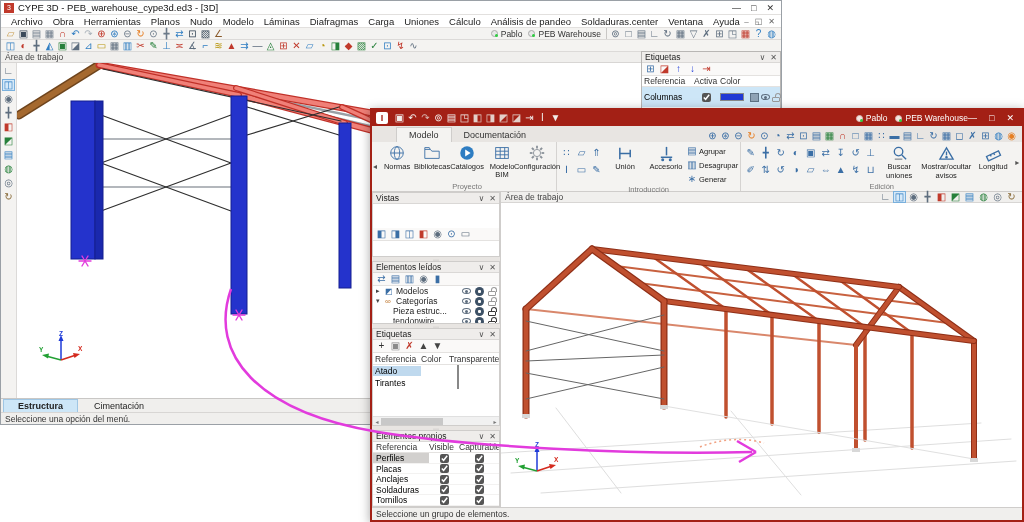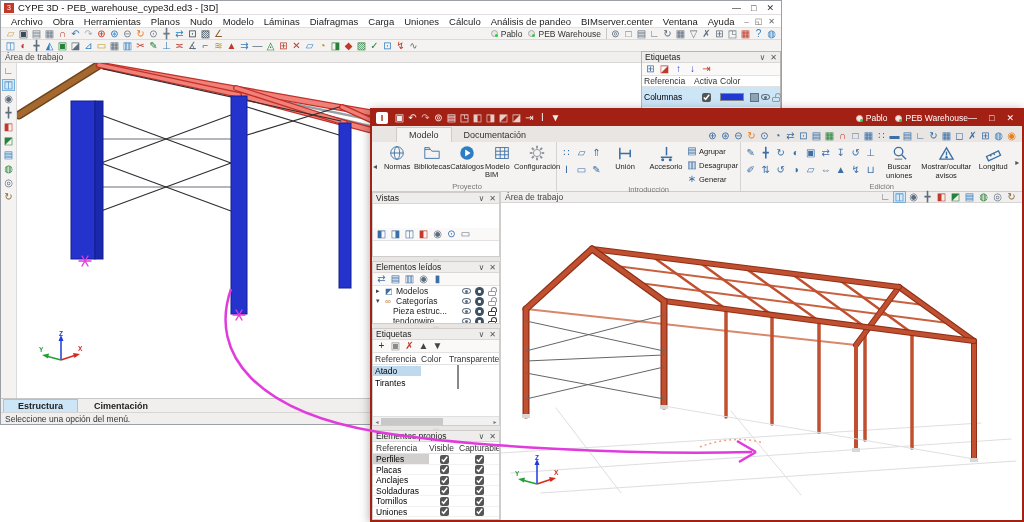--- a/index.html
+++ b/index.html
@@ -30,21 +30,21 @@
   .mdictl { margin-left:auto; display:flex; gap:6px; font-size:8px; color:#666; }
   .cype-tb { height:12px; background:#F4F3F1; display:flex; align-items:center; padding:0 3px; border-bottom:1px solid #DCDAD8; }
   .acct { display:flex; align-items:center; gap:3px; font-size:8.5px; color:#333; white-space:nowrap; margin:0 3px; }
   .gdot { width:7px; height:7px; border-radius:50%; background:#E8E8E8; border:1px solid #AAA; position:relative; }
   .gdot::after { content:""; position:absolute; width:3px; height:3px; background:#2ECC40; border-radius:50%; right:-1px; bottom:-1px; }
   .cype-caption { height:11px; background:#F0EFED; border-bottom:1px solid #D8D6D4; font-size:8.5px; color:#444; display:flex; align-items:center; padding-left:4px; }
   .cype-body { flex:1; display:flex; position:relative; background:#fff; }
   .cype-vbar { width:16px; background:#F4F3F1; border-right:1px solid #DCDAD8; display:flex; flex-direction:column; align-items:center; padding-top:2px; gap:2px; }
   .cype-canvas { flex:1; position:relative; background:#fff; overflow:hidden; }
   .cype-tabs { height:14px; background:#F0EFED; border-top:1px solid #C9C7C5; display:flex; align-items:flex-end; padding-left:2px; gap:2px; }
-  .ctab { font-size:9px; padding:1px 14px; color:#222;font-weight:bold; }
+  .ctab { font-size:9px; padding:1px 14px; color:#222; }
   .ctab.active { background:#CDE6F7; border:1px solid #9FC6E4; border-bottom:none; font-weight:bold; }
   .cype-status { height:12px; background:#F0EFED; border-top:1px solid #D8D6D4; font-size:8.5px; color:#333; padding-left:4px; display:flex; align-items:center; }
 
   
   .cype-etq { position:absolute; right:0; top:50px; width:140px; height:100px; background:#fff; border:1px solid #B8B6B4; z-index:3; font-size:8.5px; }
   .phead { height:11px; background:#EFEDEB; display:flex; align-items:center; padding:0 3px; font-size:8.5px; color:#222; border-bottom:1px solid #DAD8D6; }
   .phead .pctl { margin-left:auto; display:flex; gap:5px; color:#555; font-size:8px; }
   .ptool { height:13px; display:flex; align-items:center; gap:1px; padding:0 2px; border-bottom:1px solid #E4E2E0; background:#FAF9F8; }
   .etq-grid { display:grid; grid-template-columns:50px 26px 30px 11px 11px 11px; align-items:center; }
   .etq-grid.hdr { color:#333; border-bottom:1px solid #E4E2E0; height:11px; }
@@ -62,21 +62,21 @@
   .sb-acct { display:flex; align-items:center; gap:3px; font-size:8.5px; color:#fff; white-space:nowrap; margin-left:8px; }
   .sb-acct .gdot { background:#F4E7E4; border-color:#D9B8B2; }
   .sb-tabs { height:16px; background:#E8E5E2; display:flex; align-items:flex-end; padding-left:24px; }
   .sbtab { font-size:9px; padding:2px 12px 2px; color:#333; }
   .sbtab.active { background:#F4F3F1; border:1px solid #CFCDCB; border-bottom:none; }
   .sb-tabicons { margin-left:auto; display:flex; align-items:center; padding-right:4px; }
   .sb-ribbon { height:50px; background:#F4F3F1; border-bottom:1px solid #CFCDCB; display:flex; }
   .rgroup { display:flex; flex-direction:column; border-right:1px solid #D5D3D1; padding:1px 2px 0; }
   .rgroup .rbody { flex:1; display:flex; align-items:flex-start; gap:1px; }
   .rgroup .rlabel { height:9px; text-align:center; font-size:7.5px; color:#777; }
-  .bigbtn { width:34px; display:flex; flex-direction:column; align-items:center; font-size:7.5px; color:#222; line-height:1.05; padding-top:1px; }
+  .bigbtn { width:34px; display:flex; flex-direction:column; align-items:center; font-size:7.5px; color:#222; text-align:center; line-height:1.05; padding-top:1px; }
   .bigbtn svg { width:18px; height:18px; margin-bottom:1px; }
   .medbtn { width:40px; display:flex; flex-direction:column; align-items:center; font-size:7.5px; color:#222; text-align:center; padding-top:2px; }
   .medbtn svg { width:17px; height:17px; }
   .minigrid { display:grid; grid-template-columns:repeat(3,15px); grid-auto-rows:17px; padding-top:2px; }
   .minigrid .tbi { width:15px; height:15px; font-size:10px; color:#3A6EA5; }
   .stack { display:flex; flex-direction:column; justify-content:flex-start; padding-top:2px; gap:2px; }
   .stackitem { display:flex; align-items:center; gap:2px; font-size:7.5px; color:#222; white-space:nowrap; }
   .stackitem .tbi { width:10px; color:#3A6EA5; }
   .edgrid { display:grid; grid-template-columns:repeat(9,15px); grid-auto-rows:17px; padding-top:2px; }
   .edgrid .tbi { width:15px; height:15px; font-size:10px; color:#3A6EA5; }
@@ -137,21 +137,21 @@
         <span class="mi">Herramientas</span>
         <span class="mi">Planos</span>
         <span class="mi">Nudo</span>
         <span class="mi">Modelo</span>
         <span class="mi">Láminas</span>
         <span class="mi">Diafragmas</span>
         <span class="mi">Carga</span>
         <span class="mi">Uniones</span>
         <span class="mi">Cálculo</span>
         <span class="mi">Análisis de pandeo</span>
-        <span class="mi">BIMserver.center</span>
+        <span class="mi">Soldaduras.center</span>
         <span class="mi">Ventana</span>
         <span class="mi">Ayuda</span>
       </div>
     <div class="cype-menubar" style="position:absolute; left:0; top:14px; width:100%; background:transparent; border:none; pointer-events:none;">
       <span class="mdictl" style="pointer-events:auto;">
         <span>–</span>
         <span>◱</span>
         <span>✕</span>
       </span>
     </div>
@@ -926,20 +926,23 @@
             <polygon points="3,25 10,23.5 9,28.5" fill="#22A033"></polygon>
             <line x1="22" y1="30" x2="37" y2="25" stroke="#D42A1E" stroke-width="1.5"></line>
             <polygon points="41,24 34,23 35.5,28" fill="#D42A1E"></polygon>
             <text x="20" y="6" font-size="6.5" font-weight="bold" fill="#1F3BD8">Z</text>
             <text x="0" y="22" font-size="6.5" font-weight="bold" fill="#22A033">Y</text>
             <text x="39" y="21" font-size="6.5" font-weight="bold" fill="#D42A1E">X</text>
           </svg>
         </div>
       </div>
     </div>
+    <div class="sb-status">
+      <span>Seleccione un grupo de elementos.</span>
+    </div>
   </div>
 
   <svg class="arrow-overlay" viewBox="0 0 1024 522">
     <path d="M 700 447 C 720 439, 744 437, 764 443" stroke="#F0A080" stroke-width="1.5" fill="none" stroke-dasharray="2,3"></path>
     <path d="M 231 289 C 208 355, 258 412, 378 432 C 470 447, 630 455, 752 452" stroke="#E23BDD" stroke-width="2.5" fill="none"></path>
     <path d="M 756 452 L 737 441 M 756 452 L 739 462" stroke="#E23BDD" stroke-width="2.5" fill="none"></path>
   </svg>
 </div>
 
 </body></html>

